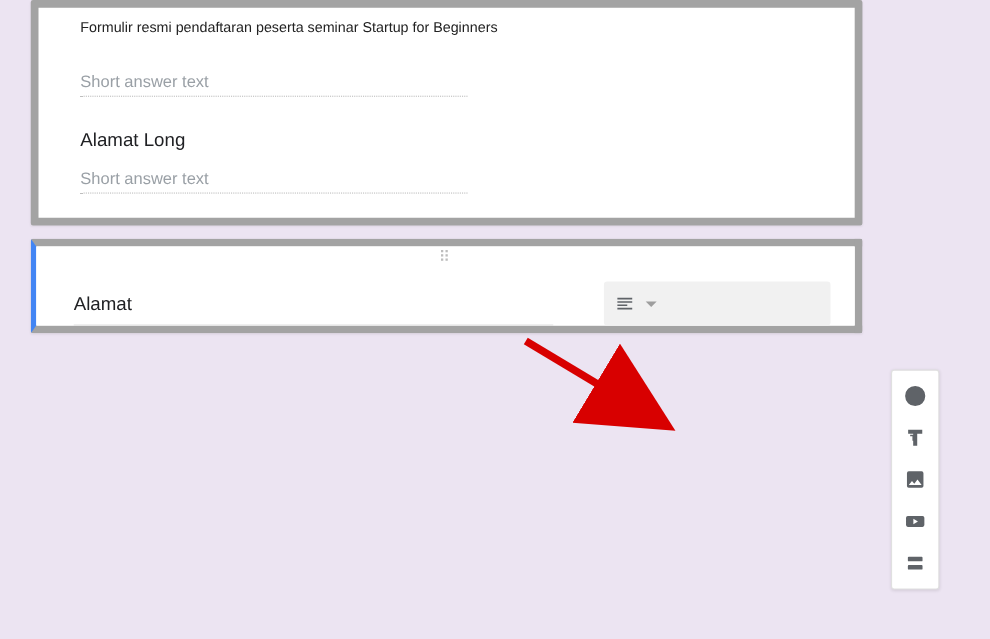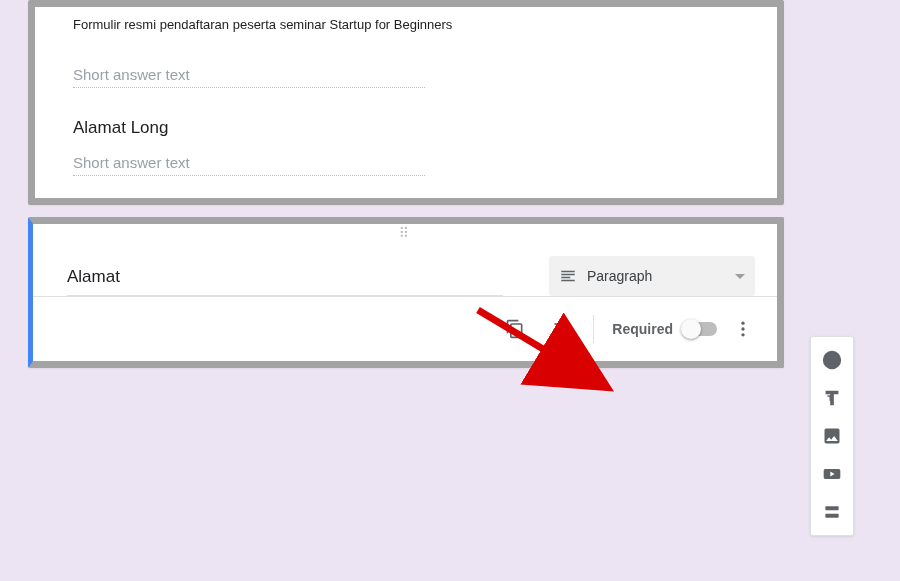--- a/index.html
+++ b/index.html
@@ -234,51 +234,26 @@
 
   <div class="card selected-card">
     <div class="drag-dots">⠿</div>
     <div class="card-inner">
       <div class="edit-row">
         <input class="q-title-input" value="Alamat" style="">
         <div class="type-dropdown">
           <svg class="icon" width="18" height="18" viewBox="0 0 24 24">
               <path d="M3 5h18v2H3V5zm0 4h18v2H3V9zm0 4h12v2H3v-2zm0 4h18v2H3v-2z"></path>
             </svg>
-          <span class="dd-label">Paragraph</span>
           <span class="arrow"></span>
         </div>
       </div>
 
     </div>
 
-    <div class="footer-bar">
-      <div class="icon-btn">
-        <svg width="20" height="20" viewBox="0 0 24 24">
-            <path d="M16 1H4a2 2 0 0 0-2 2v14h2V3h12V1zm3 4H8a2 2 0 0 0-2 2v14a2 2 0 0 0 2 2h11a2 2 0 0 0 2-2V7a2 2 0 0 0-2-2zm0 16H8V7h11v14z"></path>
-          </svg>
-      </div>
-      <div class="icon-btn">
-        <svg width="20" height="20" viewBox="0 0 24 24">
-            <path d="M6 7h12l-1 14H7L6 7zm3-4h6l1 2h4v2H4V5h4l1-2z"></path>
-          </svg>
-      </div>
-      <div class="vsep"></div>
-      <span class="req-label">Required</span>
-      <div class="switch">
-        <div class="knob"></div>
-      </div>
-      <div class="icon-btn">
-        <svg width="20" height="20" viewBox="0 0 24 24">
-            <circle cx="12" cy="5" r="2"></circle>
-            <circle cx="12" cy="12" r="2"></circle>
-            <circle cx="12" cy="19" r="2"></circle>
-          </svg>
-      </div>
-    </div>
   </div>
 
 </div>
 
 <div class="side-toolbar">
   <div class="tbtn">
     <svg width="22" height="22" viewBox="0 0 24 24">
         <path d="M12 2a10 10 0 1 0 0 20 10 10 0 0 0 0-20zm1 11h4v-2h-4V7h-2v4H7v2h4v4h2v-4z"></path>
       </svg>
   </div>

